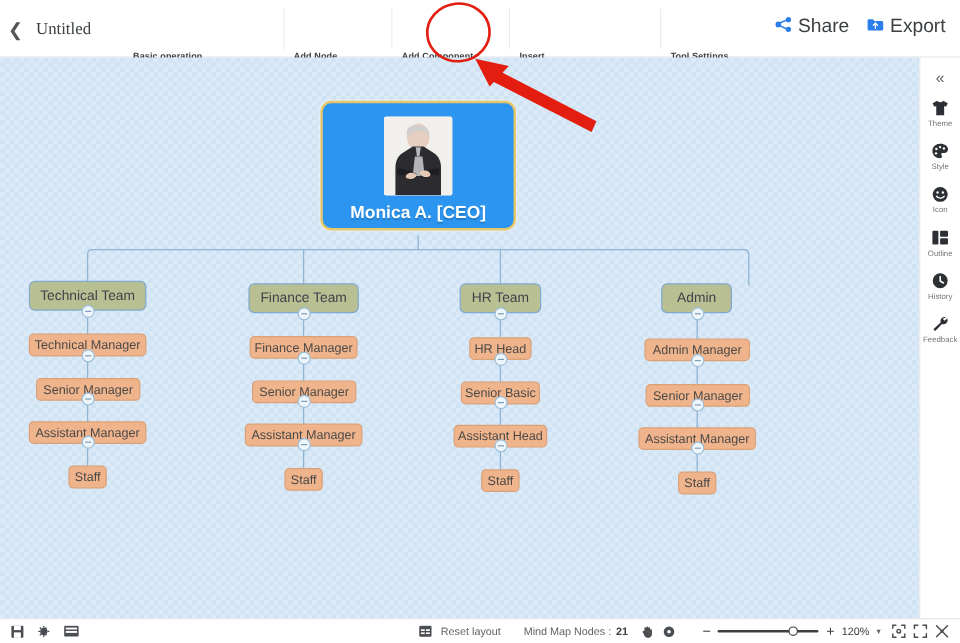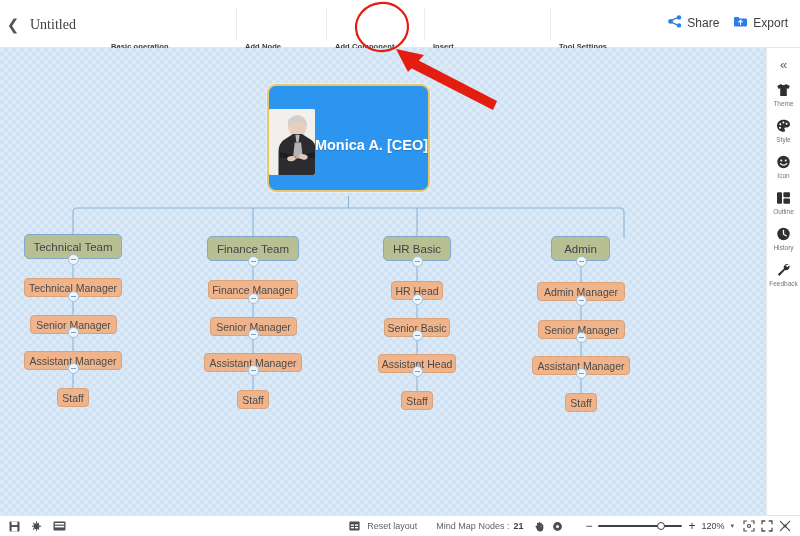--- a/index.html
+++ b/index.html
@@ -43,21 +43,21 @@
   .tool-btn .ic { height: 17px; display: flex; align-items: center; justify-content: center; }
   .tool-btn .lbl { font-size: 7px; color: #5f6368; margin-top: 2px; white-space: nowrap; }
   .tool-btn.disabled .lbl { color: #c3c7cc; }
   .tool-btn.disabled .ic svg, .tool-btn.disabled .ic { opacity: .32; }
 
   #header-right {
     margin-left: auto; display: flex; align-items: center; gap: 14px;
     padding-right: 12px; padding-bottom: 2px;
   }
   .hdr-action { display: flex; align-items: center; gap: 5px; cursor: pointer; }
-  .hdr-action .lbl { font-size: 12px; color: #3c4043; }
+  .hdr-action .lbl { font-size: 16px; color: #3c4043; }
 
   
   #canvas {
     position: absolute; left: 0; top: 48px; width: 800px; height: 467px;
     background-color: #dceaf7;
     background-image:
       linear-gradient(45deg, #cfe3f5 25%, transparent 25%, transparent 75%, #cfe3f5 75%),
       linear-gradient(45deg, #cfe3f5 25%, transparent 25%, transparent 75%, #cfe3f5 75%);
     background-size: 8px 8px;
     background-position: 0 0, 4px 4px;
@@ -66,21 +66,21 @@
   #edges { position: absolute; left: 0; top: 0; width: 800px; height: 467px; }
 
   .node {
     position: absolute; display: flex; align-items: center; justify-content: center;
     text-align: center; cursor: pointer; white-space: nowrap;
   }
   
   #root-node {
     left: 267px; top: 36px; width: 163px; height: 108px;
     background: #2b95f0; border: 2px solid #e8c76a; border-radius: 9px;
-    flex-direction: row; padding-top: 7px;
+    flex-direction: column; padding-top: 7px;
     box-shadow: 0 0 0 1px rgba(255,255,255,.35);
   }
   #root-photo {
     width: 57px; height: 66px; border-radius: 2px; overflow: hidden;
     background: #f4f2ef; position: relative;
   }
   #root-label {
     color: #ffffff; font-size: 14.5px; font-weight: bold; margin-top: 7px;
     text-shadow: 0 1px 1px rgba(0,0,0,.18);
   }
@@ -403,21 +403,21 @@
     <div class="collapse-dot" style="left:247.5px; top:281px;"></div>
     <div class="node leaf" style="left:204px; top:305px; width:98px;">
         <span>Assistant Manager</span>
       </div>
     <div class="collapse-dot" style="left:247.5px; top:317px;"></div>
     <div class="node leaf" style="left:237px; top:342px; width:32px;">
         <span>Staff</span>
       </div>
 
     <div class="node team" style="left:383px; top:188px; width:68px;">
-        <span>HR Basic</span>
+        <span>HR Team</span>
       </div>
     <div class="collapse-dot" style="left:411.5px; top:207.5px;"></div>
     <div class="node leaf" style="left:391px; top:233px; width:52px;">
         <span>HR Head</span>
       </div>
     <div class="collapse-dot" style="left:411.5px; top:246px;"></div>
     <div class="node leaf" style="left:384px; top:270px; width:66px;">
         <span>Senior Basic</span>
       </div>
     <div class="collapse-dot" style="left:411.5px; top:282px;"></div>

